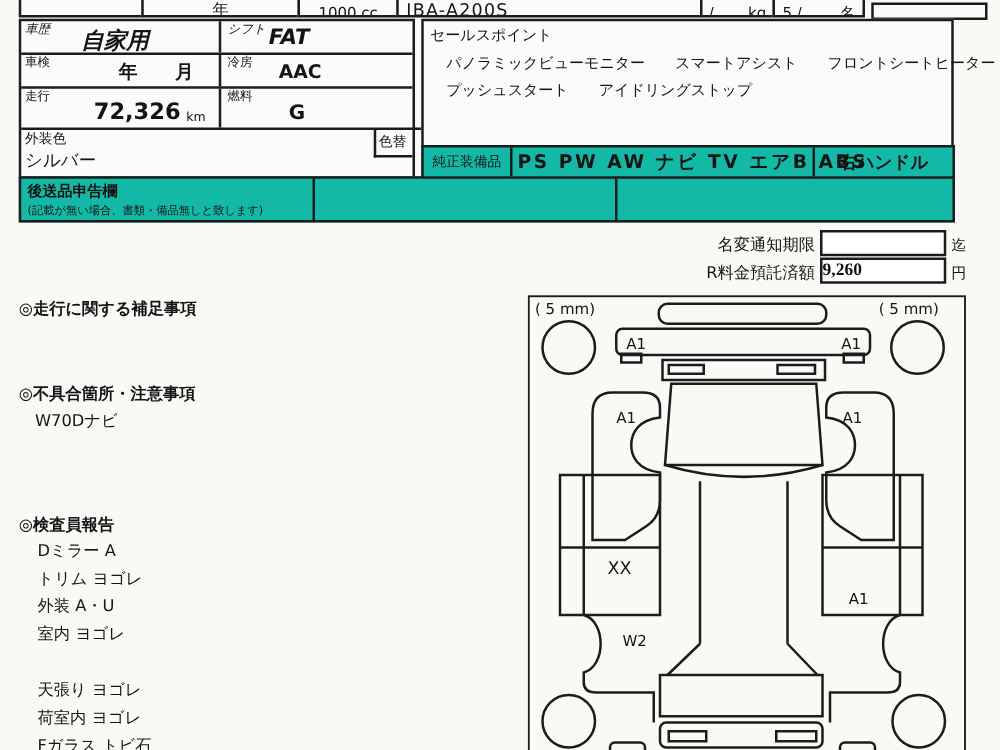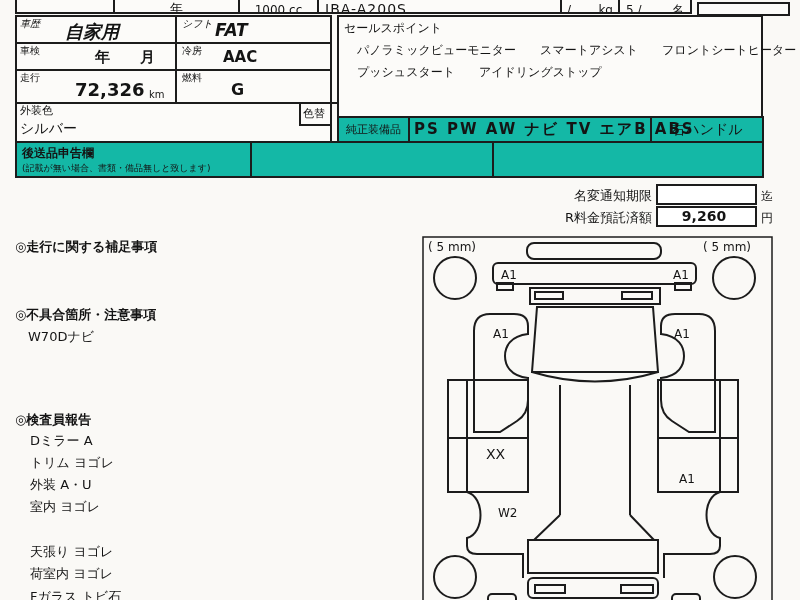--- a/index.html
+++ b/index.html
@@ -7,21 +7,21 @@
     position:relative;width:800px;height:600px;overflow:hidden;
     background:#faf9f6;color:#141414;
     font-family:"DejaVu Sans","Liberation Sans",sans-serif;
   }
   .abs{position:absolute;box-sizing:border-box;}
   .cell{position:absolute;box-sizing:border-box;border:2px solid #1c1c1c;background:#fcfbf9;}
   .corner-lbl{position:absolute;top:1px;left:3px;font-size:10px;line-height:11px;}
   .big{font-size:18px;}
   .row{position:absolute;box-sizing:border-box;border:2px solid #1c1c1c;display:flex;background:#14b8a6;}
   .rcell{position:relative;box-sizing:border-box;border-right:2px solid #1c1c1c;height:100%;}
-  .rcell:last-child{border-right:none;}
+  .rcell:last-child{border-right:none;font-weight:bold;}
   .vcenter{display:flex;align-items:center;}
   .hcenter{justify-content:center;}
   .note-line{position:absolute;font-size:13px;white-space:nowrap;}
   .clip-top{overflow:hidden;}
   svg text{font-family:"DejaVu Sans","Liberation Sans",sans-serif;}
 </style>
 </head>
 <body>
 
 <div id="page">
@@ -104,21 +104,21 @@
     <div class="rcell vcenter hcenter" style="width:71px;font-size:11px;">純正装備品</div>
     <div class="rcell vcenter" style="width:242px;font-size:15px;font-weight:600;letter-spacing:2px;padding-left:4px;white-space:nowrap;">PS PW AW ナビ TV エアB ABS</div>
     <div class="rcell vcenter hcenter" style="flex:1;font-size:14px;">右ハンドル</div>
   </div>
 
   <div class="abs" style="left:480px;top:187px;width:172px;text-align:right;font-size:13px;">名変通知期限</div>
   <div class="cell" style="left:656px;top:184px;width:101px;height:21px;background:#fff;"><span></span></div>
   <div class="abs" style="left:761px;top:188px;font-size:12px;">迄</div>
 
   <div class="abs" style="left:480px;top:209px;width:172px;text-align:right;font-size:13px;">R料金預託済額</div>
-  <div class="cell" style="left:656px;top:206px;width:101px;height:21px;background:#fff;text-align:center;font-size:14px;line-height:17px;padding-right:5px;font-weight:600;"><span>9,260</span></div>
+  <div class="cell" style="left:656px;top:206px;width:101px;height:21px;background:#fff;text-align:left;font-size:14px;line-height:17px;padding-right:5px;font-weight:600;font-family:Liberation Serif, serif;"><span>9,260</span></div>
   <div class="abs" style="left:761px;top:210px;font-size:12px;">円</div>
 
   <div class="note-line" style="left:15px;top:238px;font-weight:600;">◎走行に関する補足事項</div>
   <div class="note-line" style="left:15px;top:306px;font-weight:600;">◎不具合箇所・注意事項</div>
   <div class="note-line" style="left:28px;top:328px;">W70Dナビ</div>
   <div class="note-line" style="left:15px;top:411px;font-weight:600;">◎検査員報告</div>
   <div class="note-line" style="left:30px;top:432px;">Dミラー A</div>
   <div class="note-line" style="left:30px;top:454px;">トリム ヨゴレ</div>
   <div class="note-line" style="left:30px;top:476px;">外装 A・U</div>
   <div class="note-line" style="left:30px;top:498px;">室内 ヨゴレ</div>

